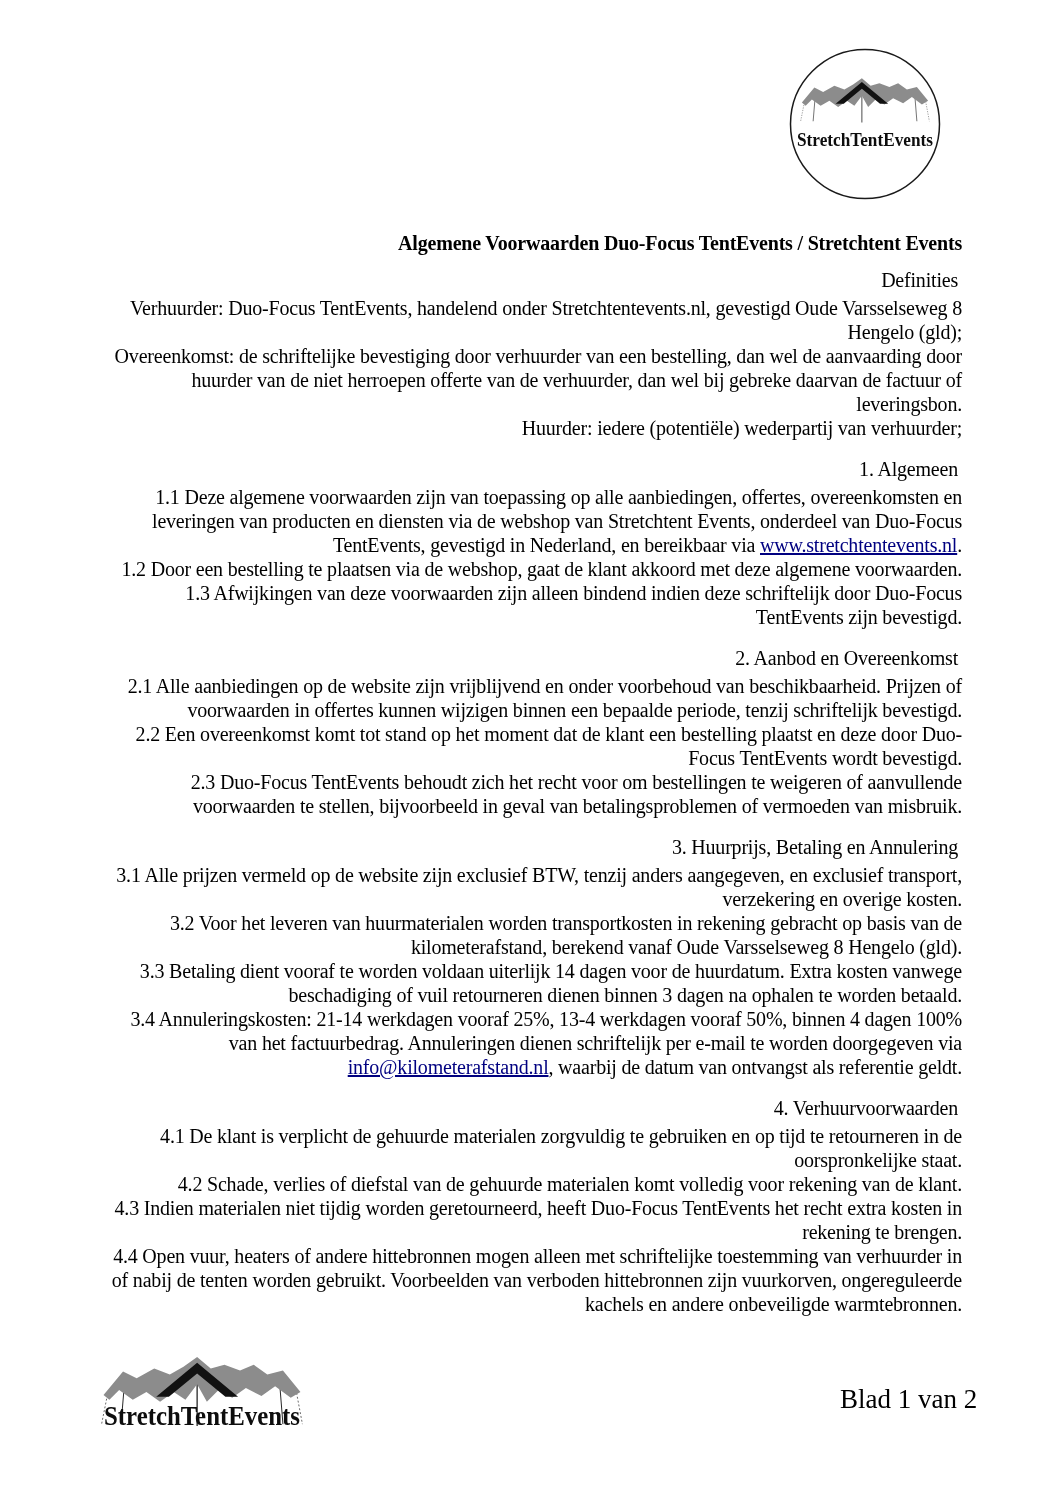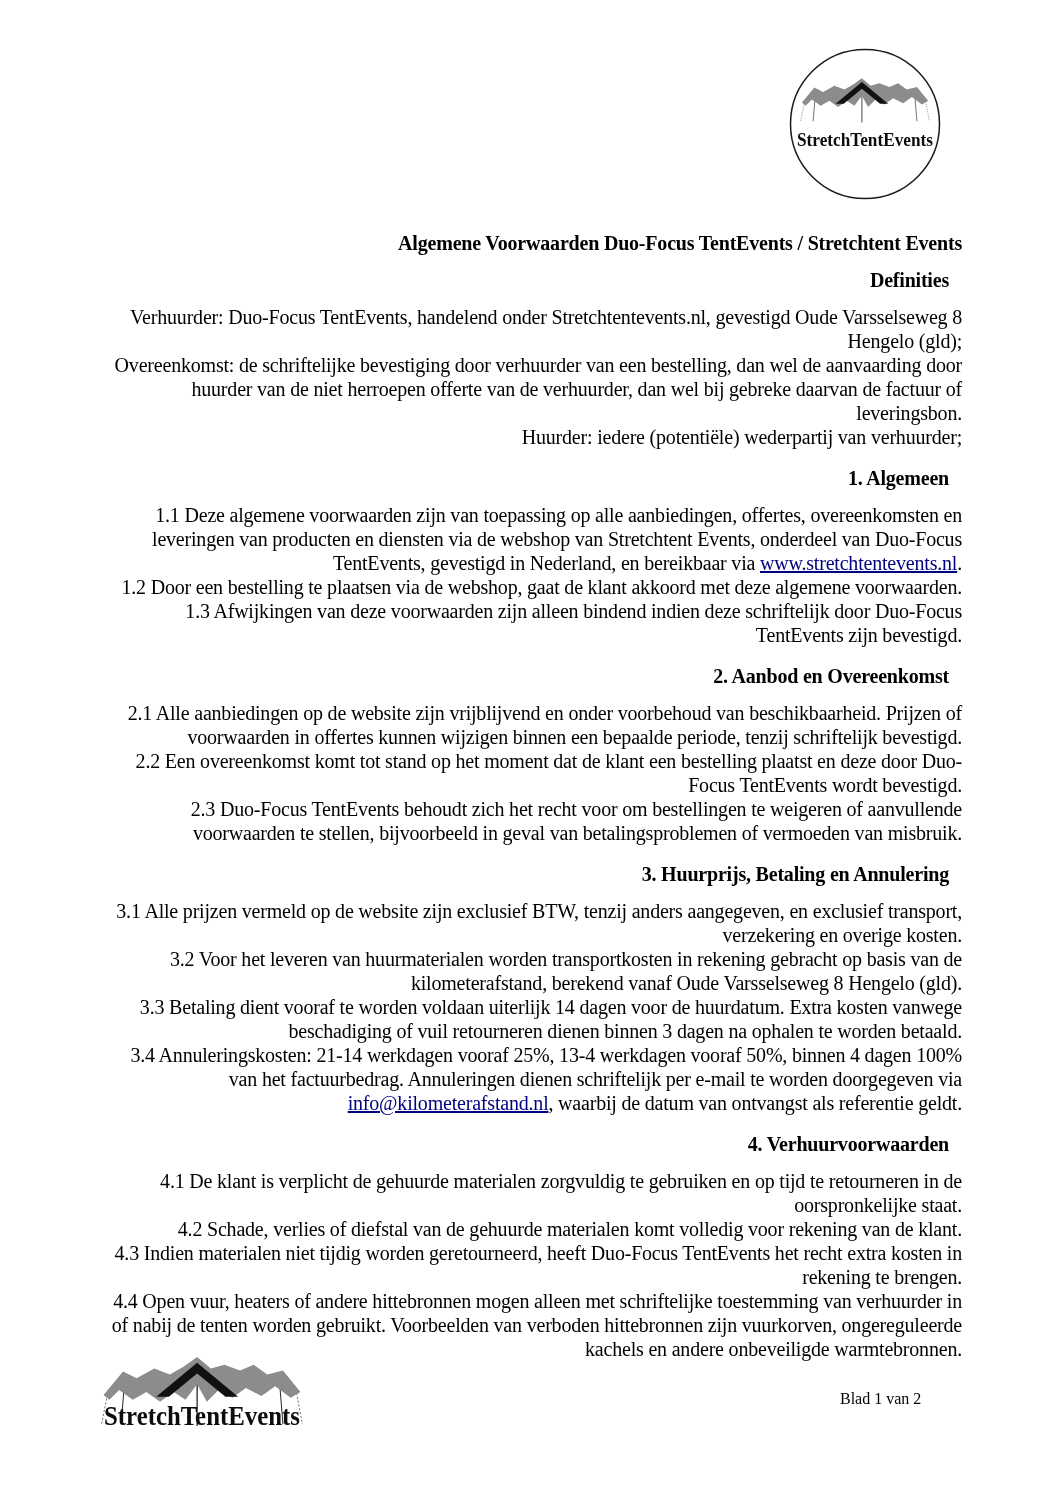--- a/index.html
+++ b/index.html
@@ -30,24 +30,24 @@
     font-size: 20px;
     font-weight: bold;
     line-height: 24px;
     letter-spacing: -0.2px;
     margin: 0 0 13px 0;
   }
   .doc-section { margin: 0 0 17px 0; }
   .doc-section:last-child { margin-bottom: 0; }
   .sec-heading {
     font-size: 20px;
-    font-weight: bold;
+    font-weight: normal;
     line-height: 24px;
     letter-spacing: -0.2px;
-    margin: 13px;
+    margin: 4px;
   }
   .doc-par {
     font-size: 20px;
     line-height: 24px;
     letter-spacing: -0.2px;
     margin: 0;
   }
   .doc-link {
     color: var(--link-color, #000080);
     cursor: pointer;
@@ -56,21 +56,21 @@
     position: absolute;
     left: 96px;
     top: 1352px;
     width: 212px;
     height: 80px;
   }
   .page-number {
     position: absolute;
     left: 840px;
     top: 1388px;
-    font-size: 16px;
+    font-size: 27px;
     line-height: 22px;
   }
   .logo-text-svg {
     font-family: "Liberation Serif", serif;
     font-weight: bold;
     fill: #0d0d0d;
   }
   .defs-hidden { position: absolute; width: 0; height: 0; overflow: hidden; }
 </style>
 </head>

